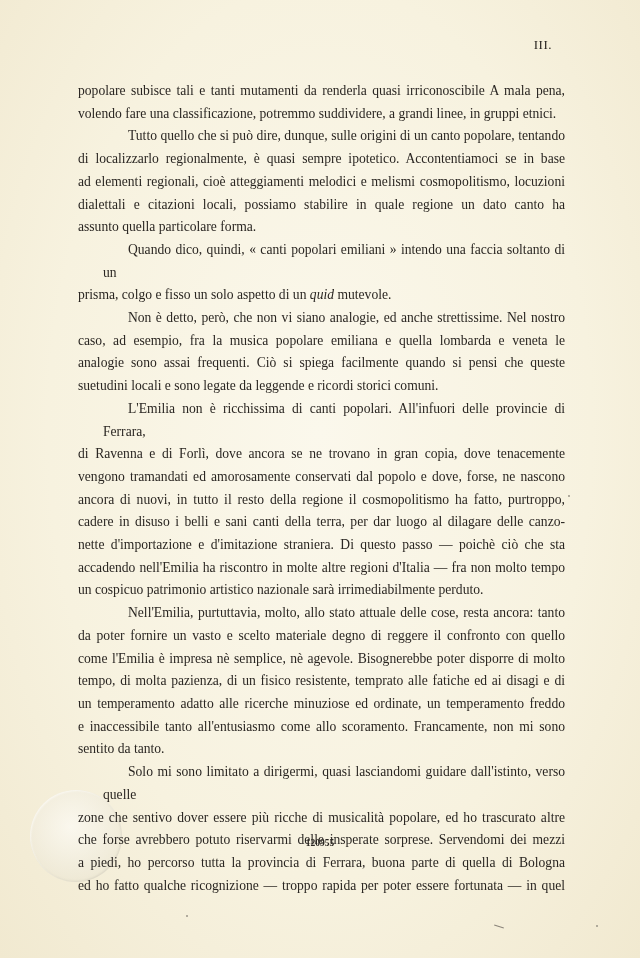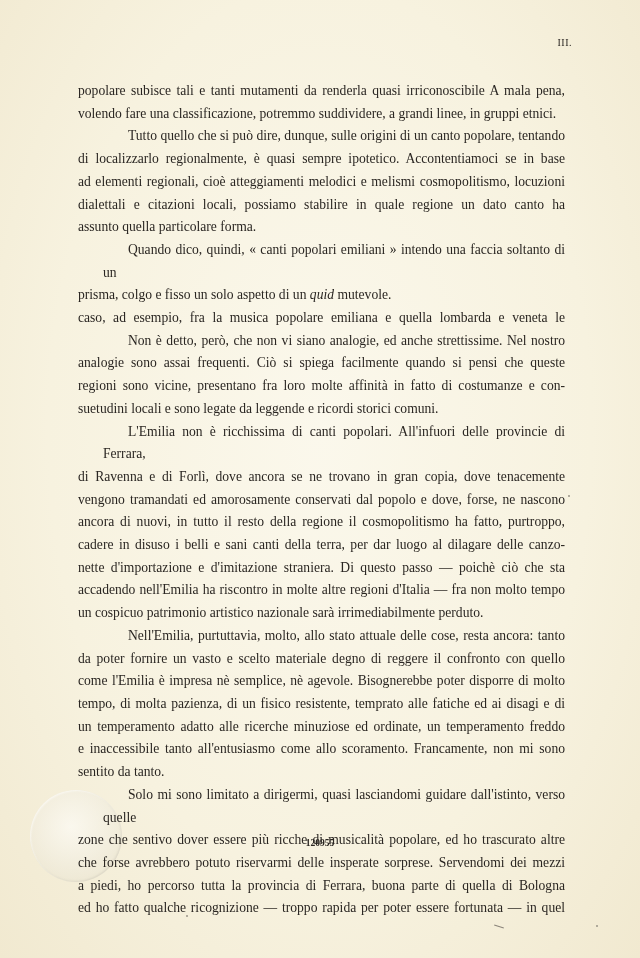--- a/index.html
+++ b/index.html
@@ -17,22 +17,22 @@
     }
     .page {
       position: absolute;
       inset: 0;
       background:
         radial-gradient(ellipse at 50% 45%, #fbf8ec 0%, #f7f2df 60%, #f1e9d0 100%);
     }
     .page-number {
       position: absolute;
       top: 37px;
-      right: 68px;
-      font-size: 10px;
+      right: 88px;
+      font-size: 13px;
       letter-spacing: 0.5px;
       color: #2a2622;
     }
     .text-block {
       position: absolute;
       left: 78px;
       top: 80px;
       width: 487px;
       font-size: 13.6px;
       line-height: 22.7px;
@@ -126,24 +126,23 @@
       <span class="line">dialettali e citazioni locali, possiamo stabilire in quale regione un dato canto ha</span>
       <span class="line last">assunto quella particolare forma.</span>
     </p>
 
     <p class="para">
       <span class="line first">Quando dico, quindi, « canti popolari emiliani » intendo una faccia soltanto di un</span>
       <span class="line last"><span>prisma, colgo e fisso un solo aspetto di un</span> <em class="quid">quid</em> <span>mutevole.</span></span>
     </p>
 
     <p class="para">
+      <span class="line first">Non è detto, però, che non vi siano analogie, ed anche strettissime. Nel nostro</span>
       <span class="line">caso, ad esempio, fra la musica popolare emiliana e quella lombarda e veneta le</span>
-      <span class="line first">Non è detto, però, che non vi siano analogie, ed anche strettissime. Nel nostro</span>
       <span class="line">analogie sono assai frequenti. Ciò si spiega facilmente quando si pensi che queste</span>
-      <span class="line">regioni sono vicine, presentano fra loro molte affinità in fatto di costumanze e con-</span>
       <span class="line last">suetudini locali e sono legate da leggende e ricordi storici comuni.</span>
     </p>
 
     <p class="para">
       <span class="line first">L'Emilia non è ricchissima di canti popolari. All'infuori delle provincie di Ferrara,</span>
       <span class="line">di Ravenna e di Forlì, dove ancora se ne trovano in gran copia, dove tenacemente</span>
       <span class="line">vengono tramandati ed amorosamente conservati dal popolo e dove, forse, ne nascono</span>
       <span class="line">ancora di nuovi, in tutto il resto della regione il cosmopolitismo ha fatto, purtroppo,</span>
       <span class="line">cadere in disuso i belli e sani canti della terra, per dar luogo al dilagare delle canzo-</span>
       <span class="line">nette d'importazione e d'imitazione straniera. Di questo passo — poichè ciò che sta</span>

